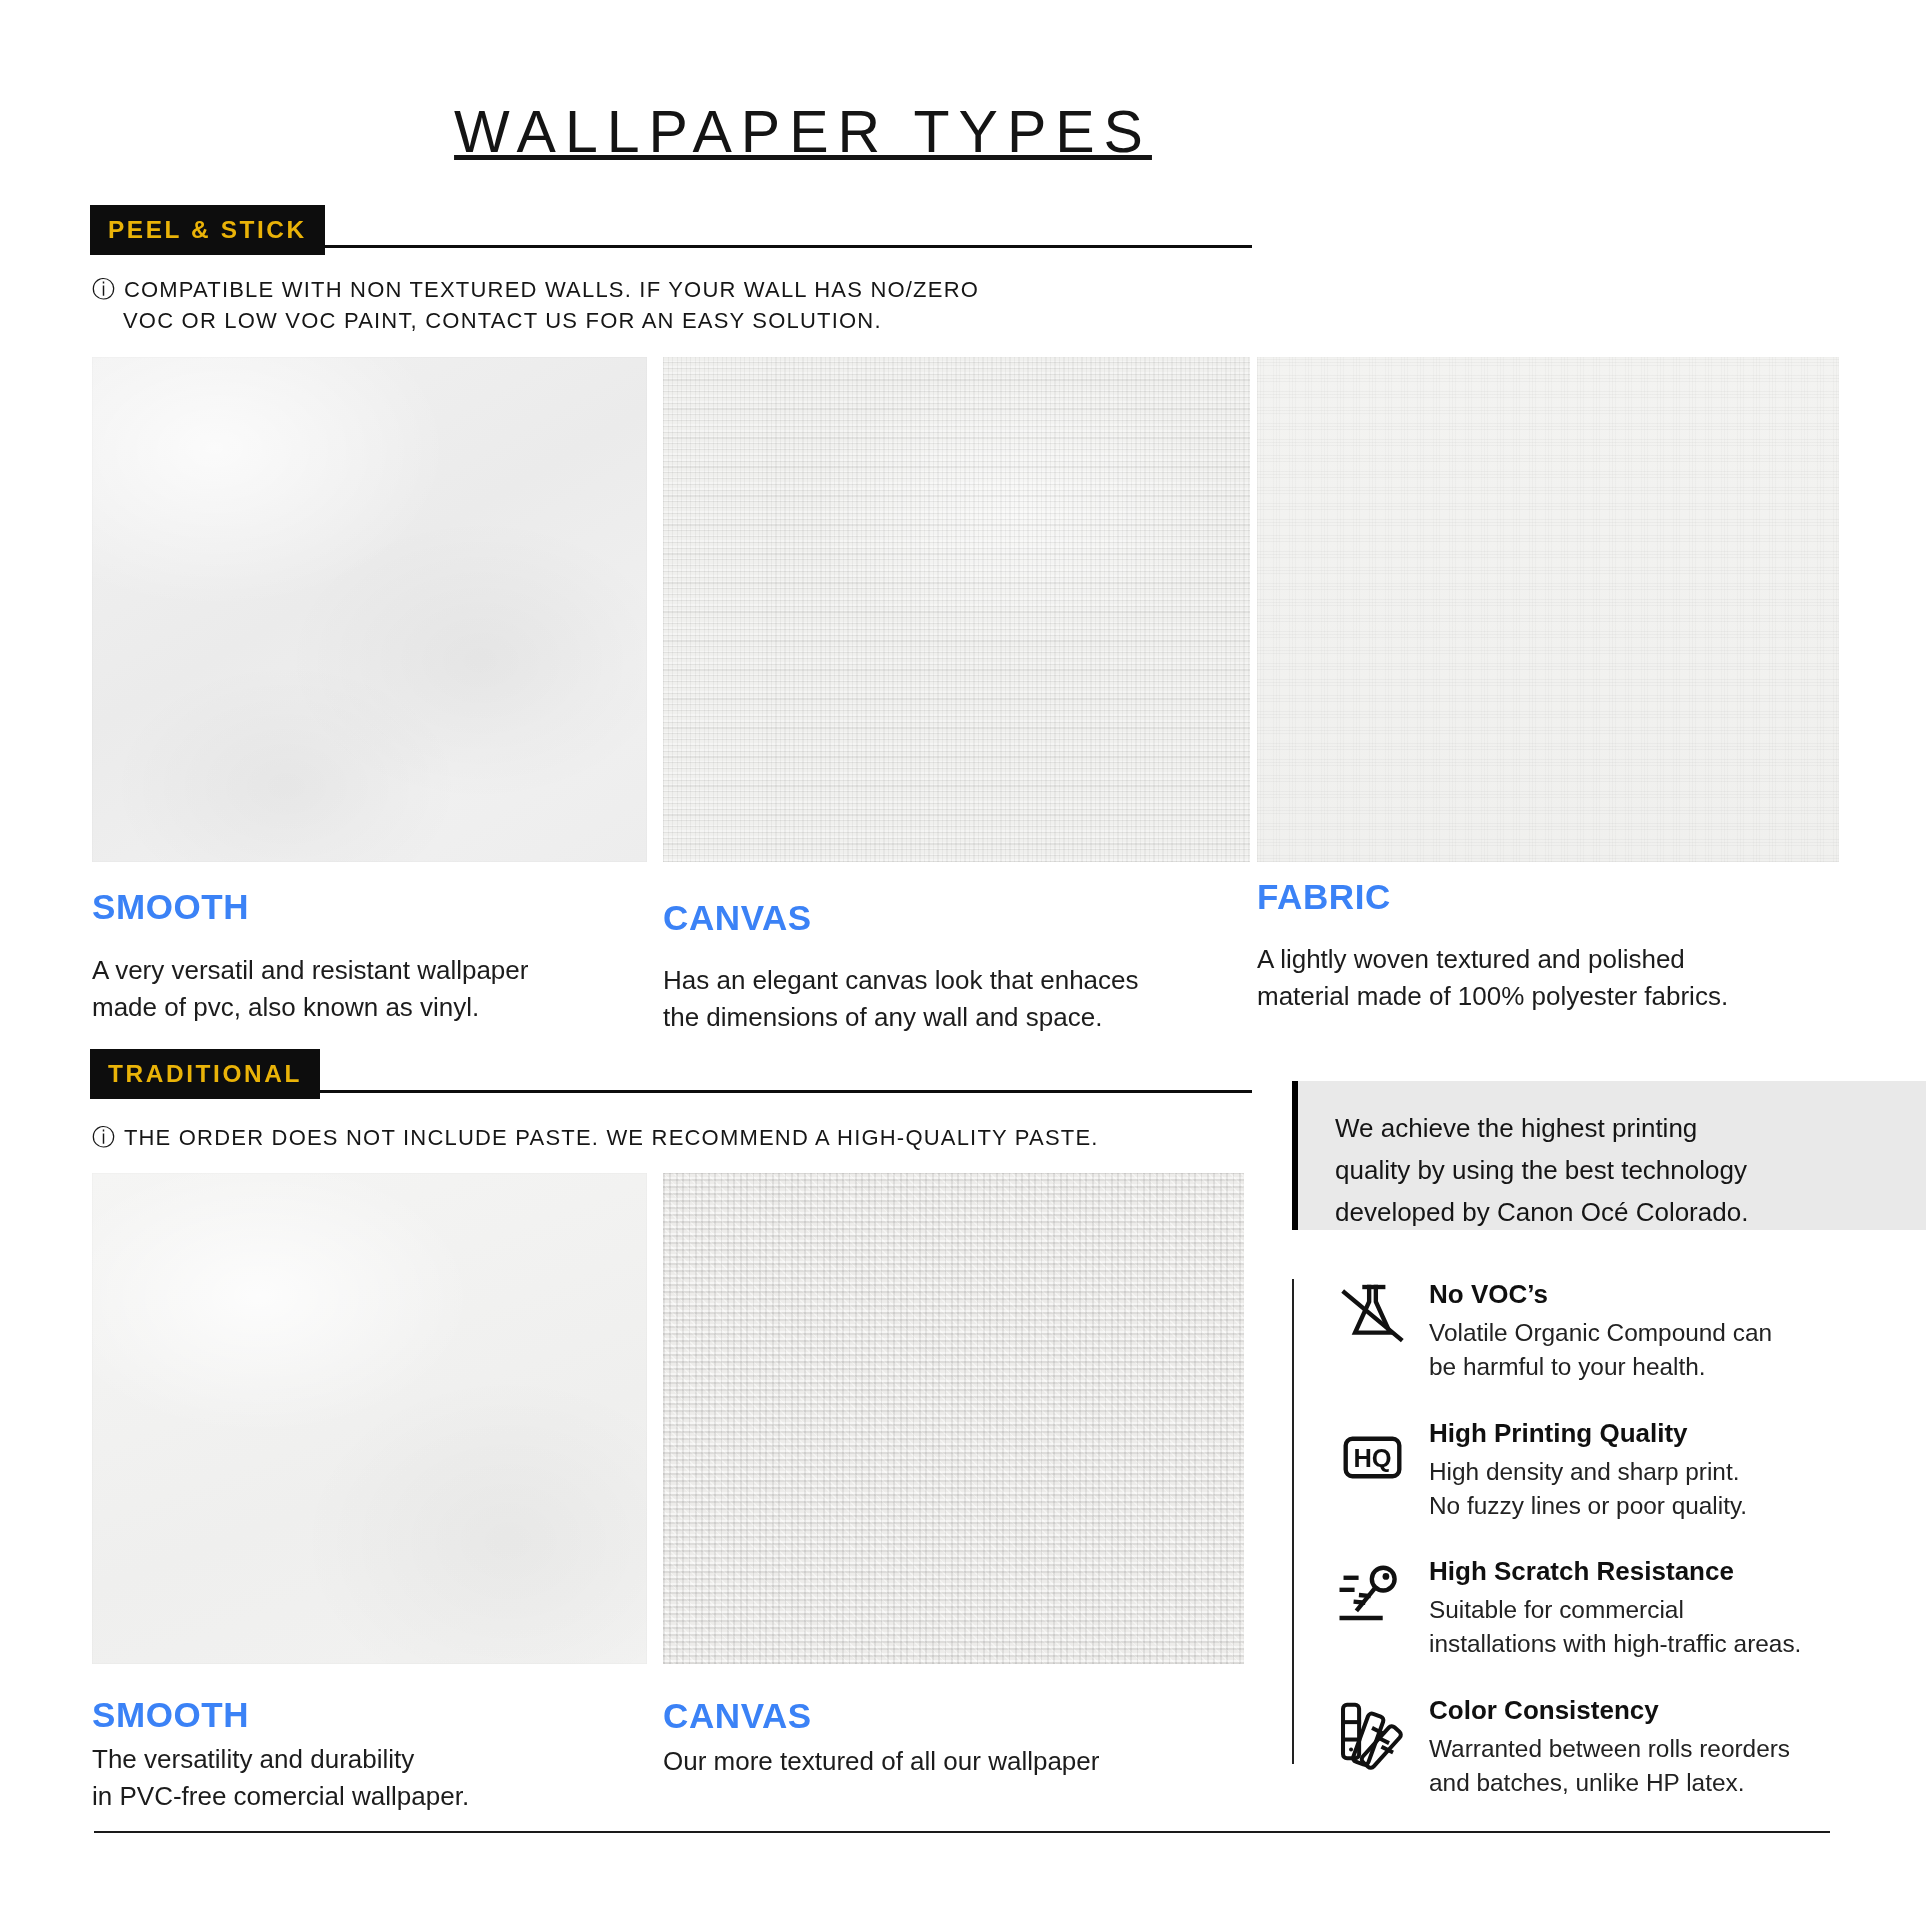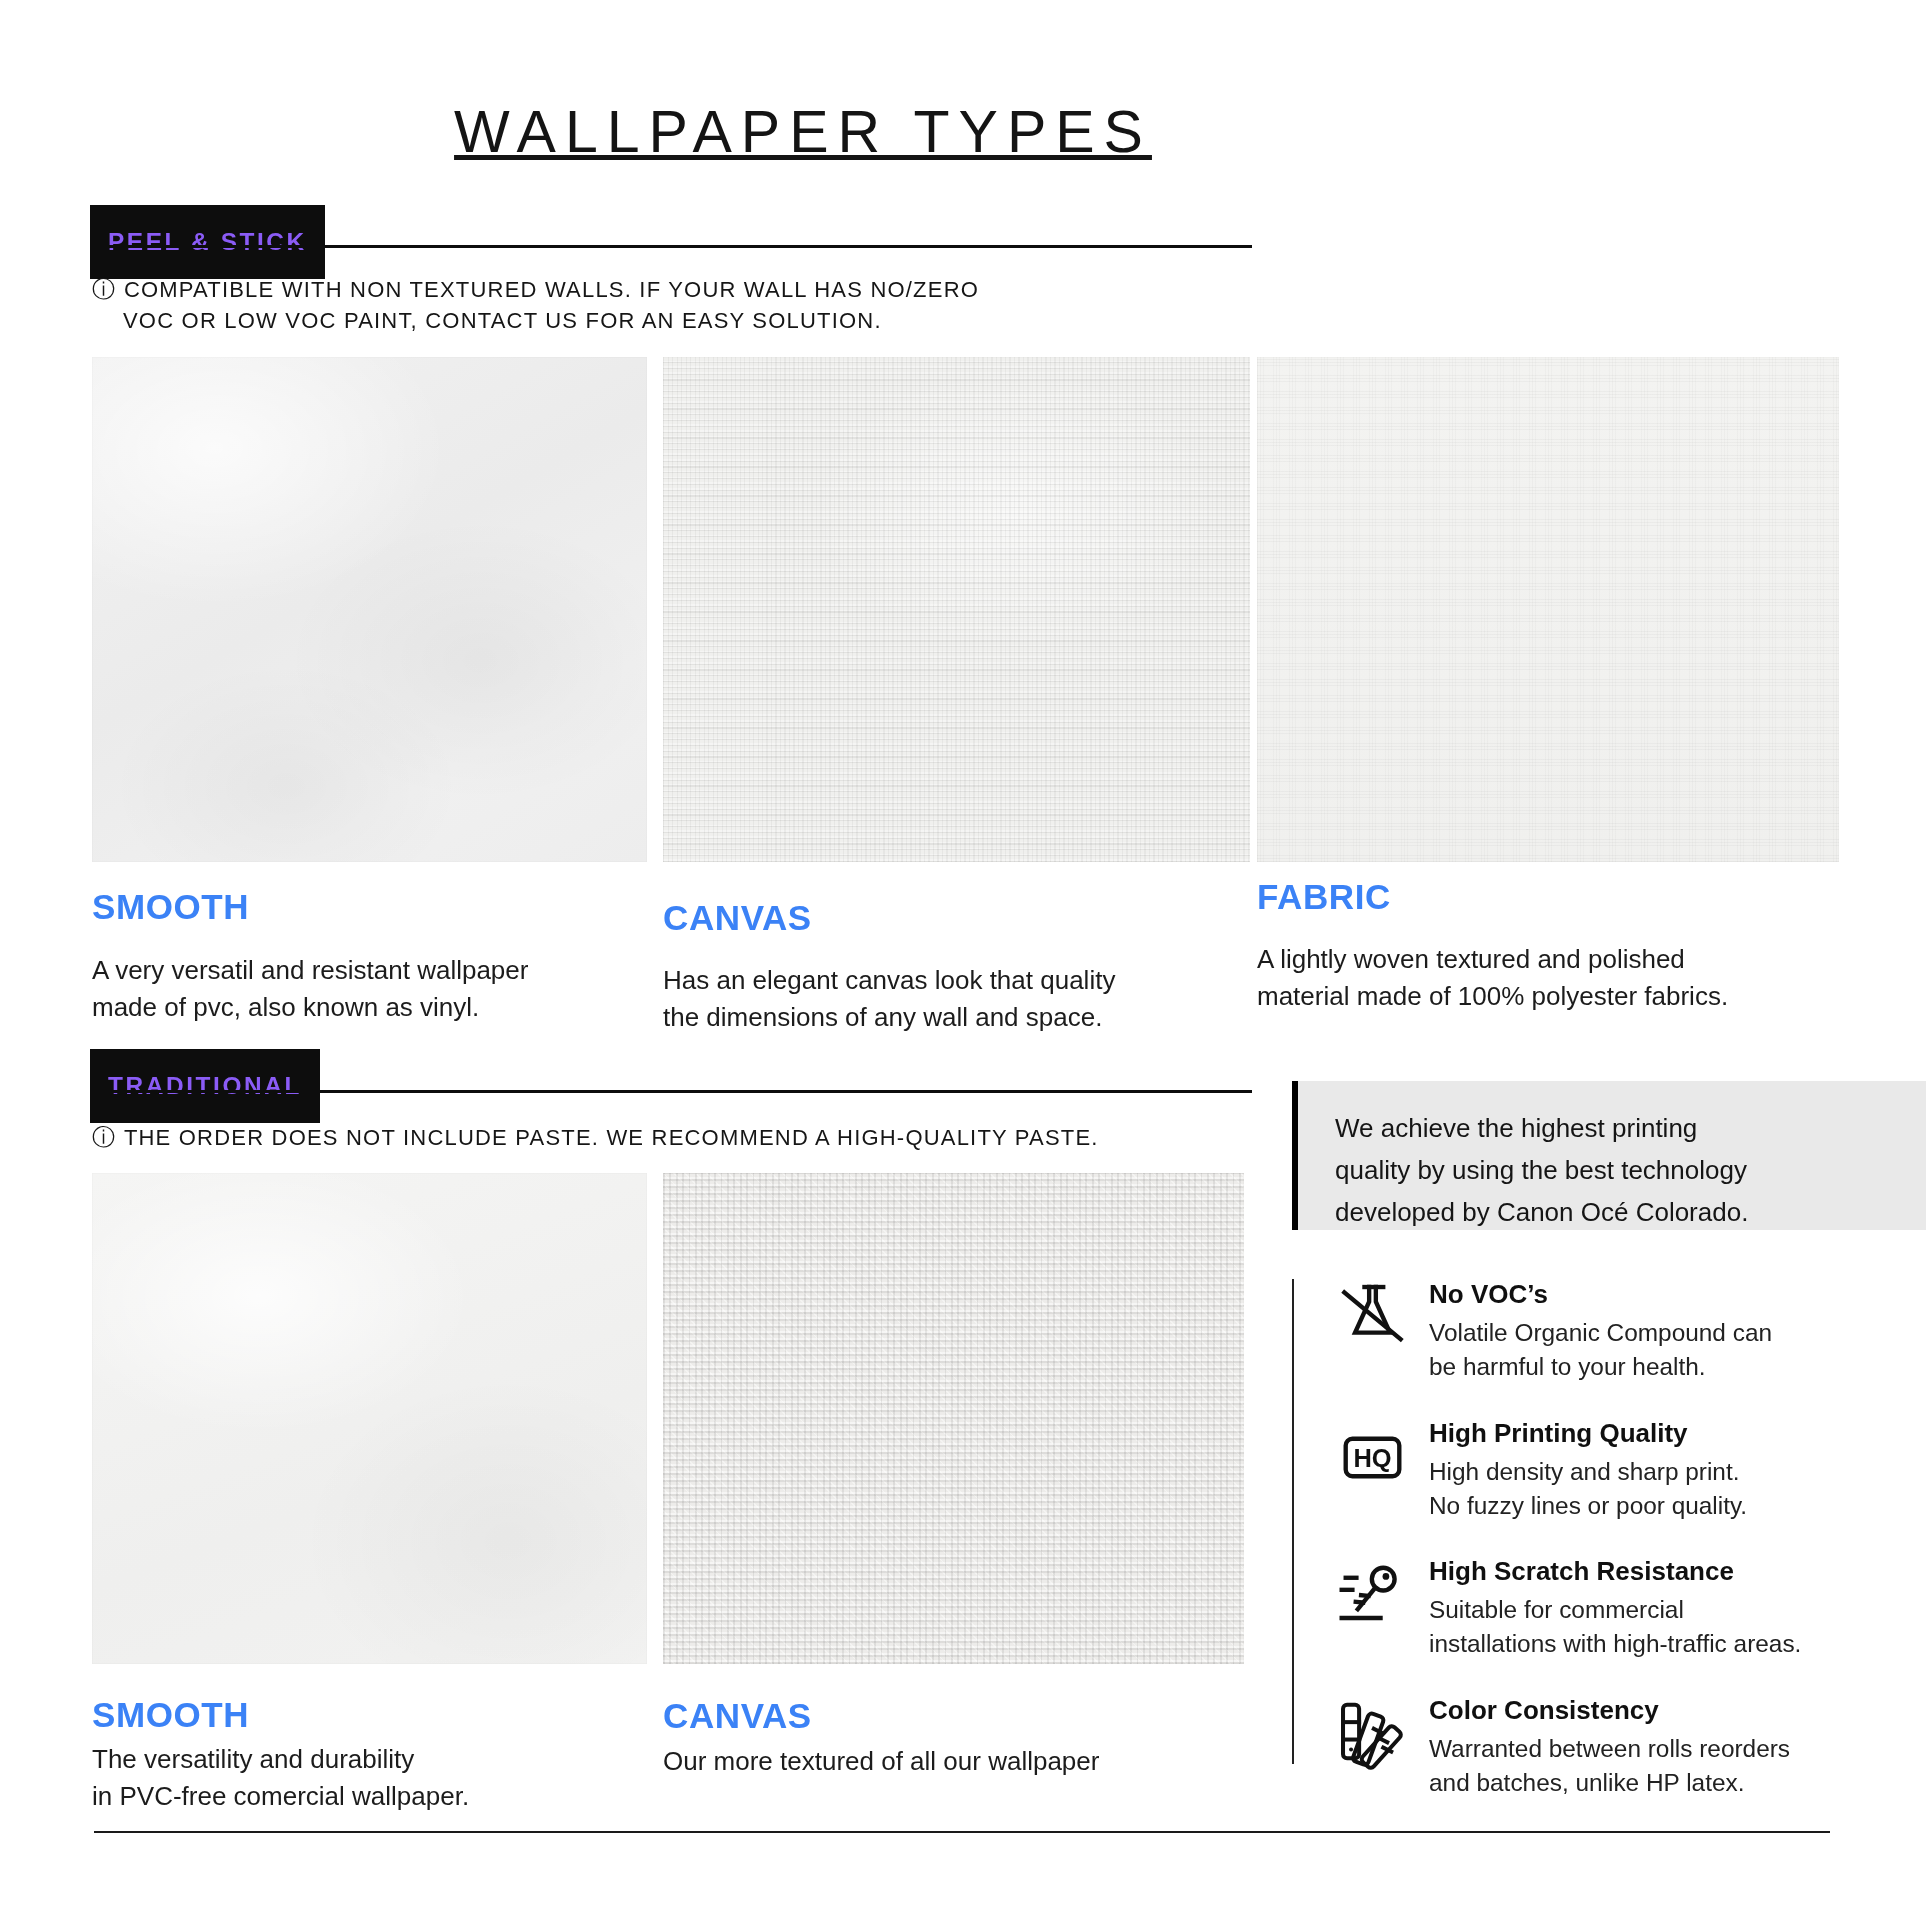--- a/index.html
+++ b/index.html
@@ -10,22 +10,22 @@
   .abs{position:absolute;}
 
   
   .main-title{
     left:161px;top:98px;width:1284px;text-align:center;
     font-size:59px;font-weight:500;letter-spacing:9px;color:#141414;white-space:nowrap;text-decoration:underline;
   }
 
   
   .section-label{
-    height:42px;background:#0d0d0d;color:#8b5cf6;
-    display:inline-flex;align-items:center;padding:16px 18px;
+    height:42px;background:#0d0d0d;color:#eab308;
+    display:inline-flex;align-items:center;padding:4px 18px;
     font-size:24.4px;font-weight:600;letter-spacing:2.6px;white-space:nowrap;
   }
   .section-underline{height:3.2px;background:#0d0d0d;}
 
   
   .note{font-size:22px;letter-spacing:1.2px;color:#161616;line-height:31px;white-space:nowrap;}
   .note .ico{font-size:23px;margin-right:7.7px;}
   .note-indent{padding-left:31px;}
 
   
@@ -105,21 +105,21 @@
   <div class="abs swatch tex-fabric-a" style="left:1257px;top:357px;width:582px;height:505px;"></div>
 
   <div class="abs swatch-name" style="left:92px;top:887px;">SMOOTH</div>
   <div class="abs swatch-desc" style="left:92px;top:952px;">
     <div>A very versatil and resistant wallpaper</div>
     <div>made of pvc, also known as vinyl.</div>
   </div>
 
   <div class="abs swatch-name" style="left:663px;top:898px;">CANVAS</div>
   <div class="abs swatch-desc" style="left:663px;top:962px;">
-    <div>Has an elegant canvas look that quality</div>
+    <div>Has an elegant canvas look that enhaces</div>
     <div>the dimensions of any wall and space.</div>
   </div>
 
   <div class="abs swatch-name" style="left:1257px;top:877px;">FABRIC</div>
   <div class="abs swatch-desc" style="left:1257px;top:941px;">
     <div>A lightly woven textured and polished</div>
     <div>material made of 100% polyester fabrics.</div>
   </div>
 
   <div class="abs" style="left:90px;top:1049px;">

